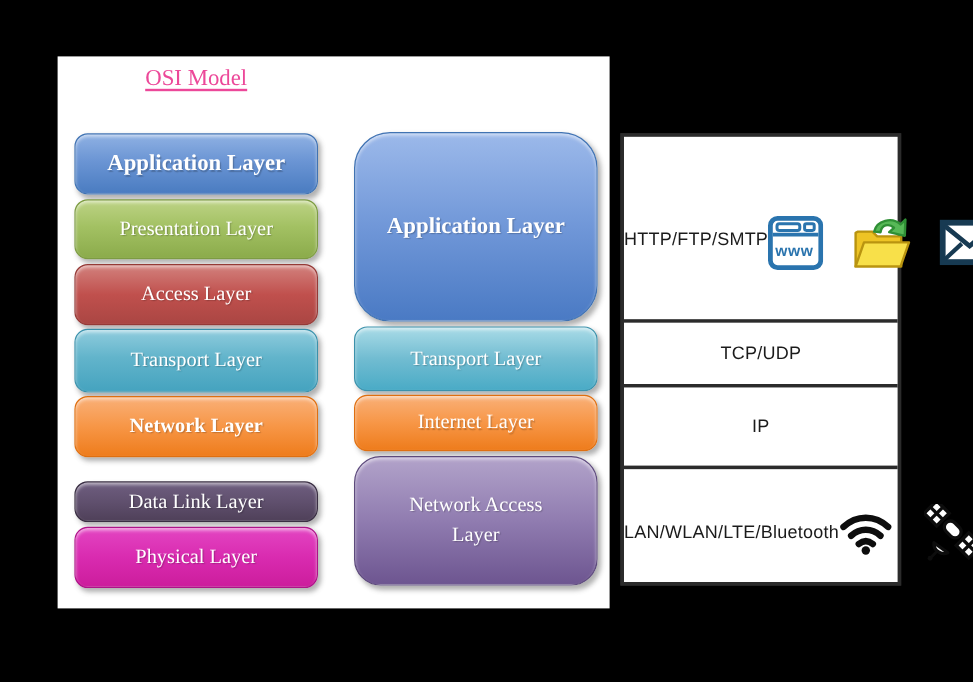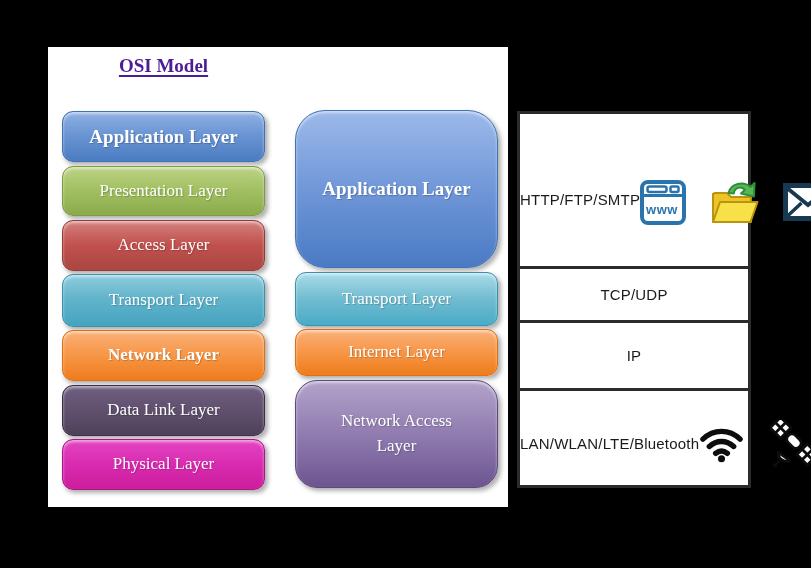--- a/index.html
+++ b/index.html
@@ -2,40 +2,40 @@
 <html><head>
 <meta charset="utf-8">
 <style>
   html,body{margin:0;padding:0;background:#000;}
   .stage{position:relative;width:811px;height:568px;background:#000;overflow:hidden;
          font-family:"Liberation Serif","DejaVu Serif",serif;}
 
   
   .panel-left{position:absolute;left:48px;top:47px;width:460px;height:460px;background:#ffffff;}
   .col-title{position:absolute;margin:0;top:8px;width:203px;text-align:center;
-             font-size:19px;font-weight:700;color:#4c1d95;
+             font-size:19px;font-weight:400;color:#ec4899;
              text-decoration:underline;text-decoration-thickness:2px;text-underline-offset:3px;}
   .osi-title{left:14px;}
   .tcp-title{left:247px;}
 
   .layer{position:absolute;display:flex;align-items:center;justify-content:center;
          border-radius:11px;box-sizing:border-box;text-align:center;
          box-shadow:inset 0 2px 3px rgba(255,255,255,.55), 2.5px 3px 4px rgba(80,80,80,.45);}
   .layer span{color:#fff;font-size:17px;line-height:1.45;
               text-shadow:1px 1px 1px rgba(0,0,0,.22);}
   .layer.emph span{font-weight:700;font-size:19px;}
 
   .osi-col{left:14px;width:203px;}
   .tcp-col{left:247px;width:203px;}
   .o1{top:64px;height:51px;}
   .o2{top:119px;height:50px;}
   .o3{top:173px;height:51px;}
   .o4{top:227px;height:53px;}
   .o5{top:283px;height:51px;font-weight:bold;}
-  .o6{top:338px;height:51px;}
+  .o6{top:354px;height:34px;}
   .o7{top:392px;height:51px;}
   .t1{top:63px;height:158px;border-radius:30px;}
   .t2{top:225px;height:54px;}
   .t3{top:282px;height:47px;}
   .t4{top:333px;height:108px;border-radius:22px;padding:0 26px;}
 
   
   .c-osi-blue {background:linear-gradient(180deg,#8fb1e3 0%,#6b95d4 45%,#4a7cc1 100%);border:1.5px solid #4173b2;}
   .c-tcp-blue {background:linear-gradient(180deg,#9cb9ea 0%,#7097d8 50%,#4a7ac4 100%);border:1.5px solid #4173b2;}
   .c-green    {background:linear-gradient(180deg,#bdd385 0%,#a3c163 45%,#8bab4b 100%);border:1.5px solid #7c9b43;}

